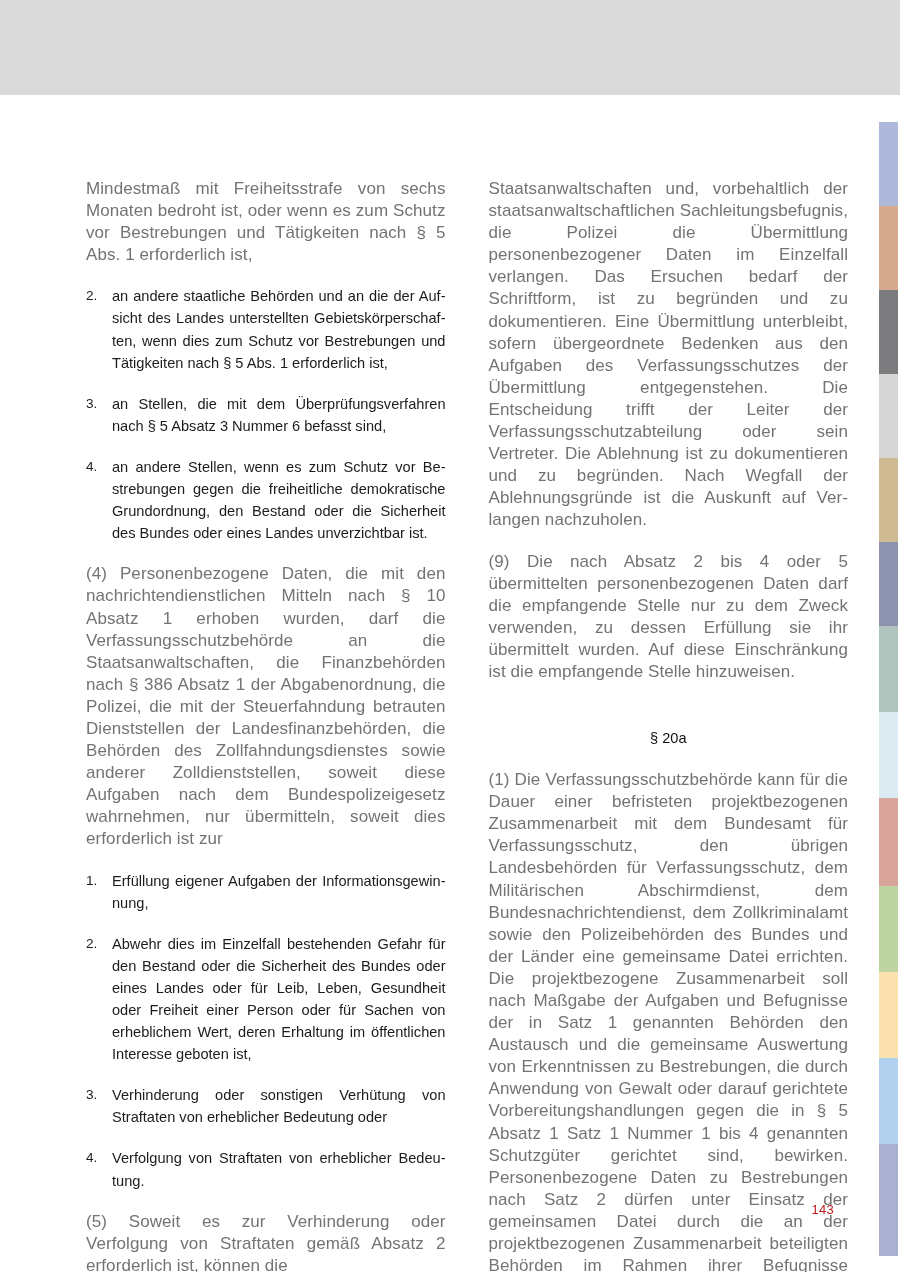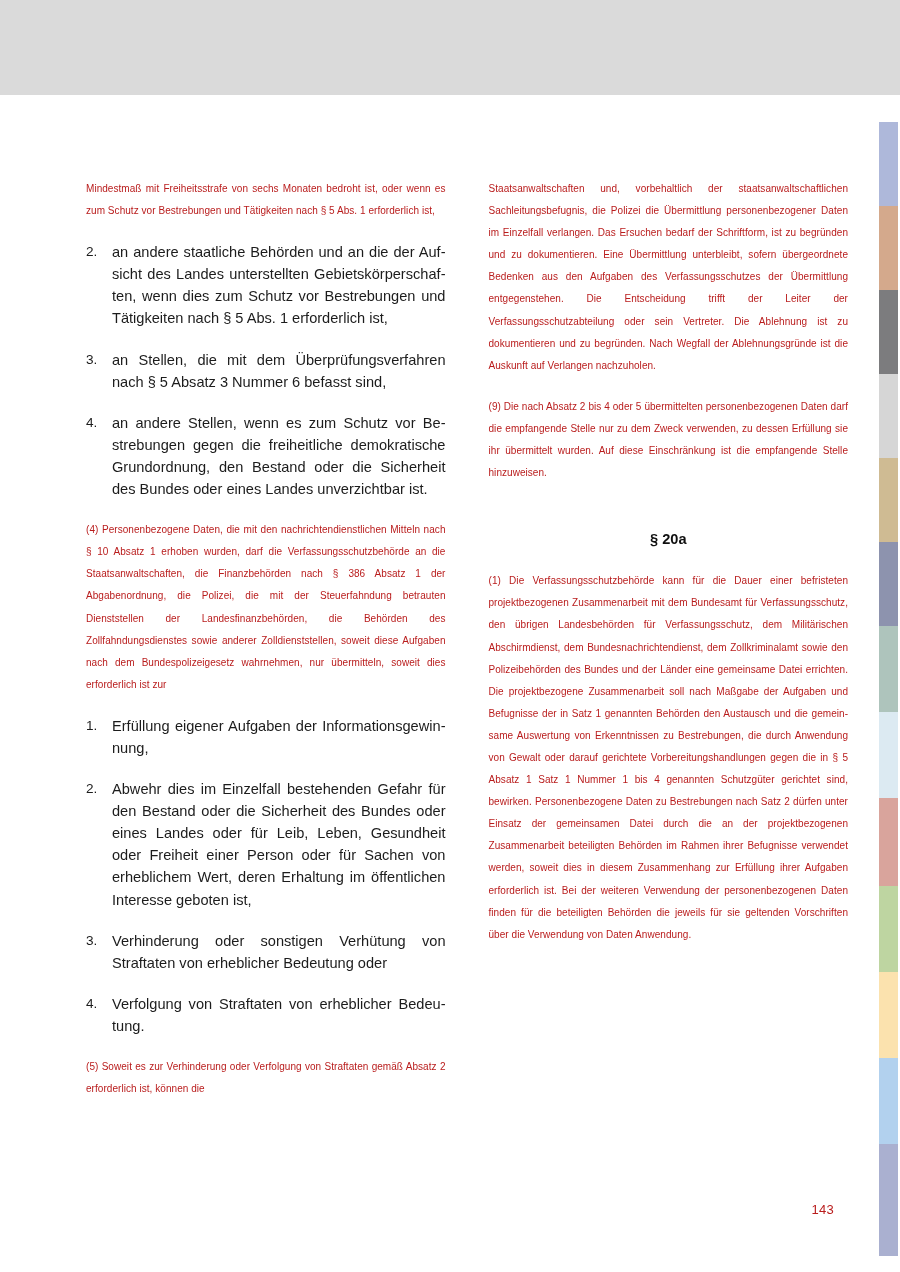--- a/index.html
+++ b/index.html
@@ -58,23 +58,23 @@
     width: 762px;
     display: flex;
     gap: 43px;
   }
   .col {
     width: 360px;
   }
 
   
   .para {
-    font-size: 10px;
+    font-size: 17px;
     line-height: 22.1px;
-    color: #b91c1c;
+    color: #737373;
     text-align: justify;
     margin: 0 0 19px 0;
     hyphens: manual;
     letter-spacing: 0.005em;
   }
   .para.last {
     margin-bottom: 0;
   }
 
   
@@ -91,21 +91,21 @@
     font-size: 13.6px;
   }
   .numitem .body {
     flex: 1 1 auto;
     text-align: justify;
   }
 
   
   .section-head {
     text-align: center;
-    font-weight: bold;
+    font-weight: normal;
     font-size: 14.6px;
     line-height: 21px;
     color: #101010;
     margin: 0 0 20px 0;
   }
   .section-head .h-line {
     display: block;
   }
 
   .spacer-lg { height: 26px; }

